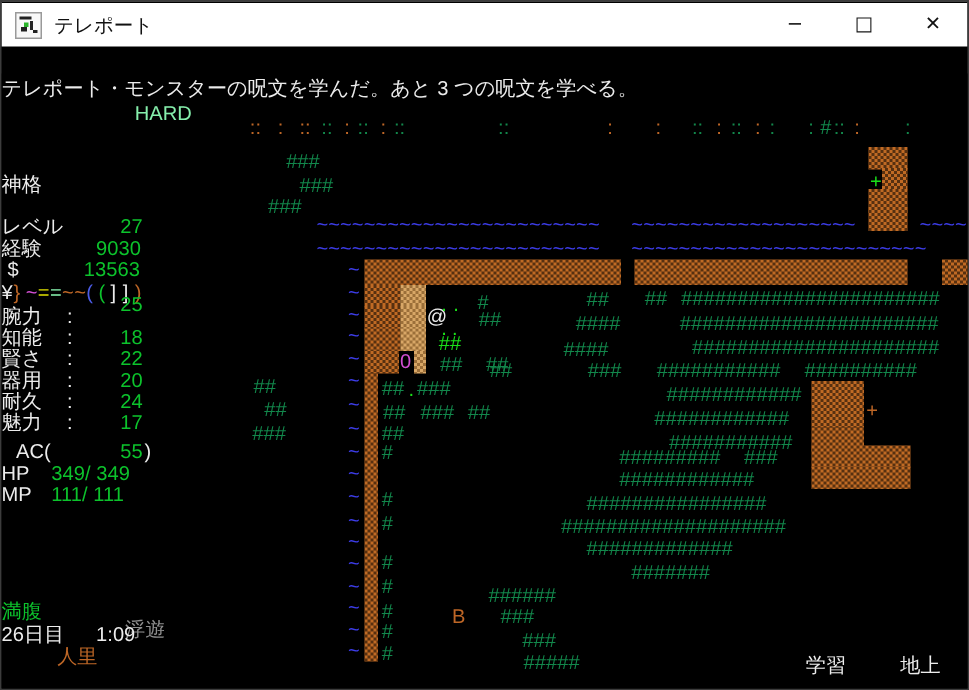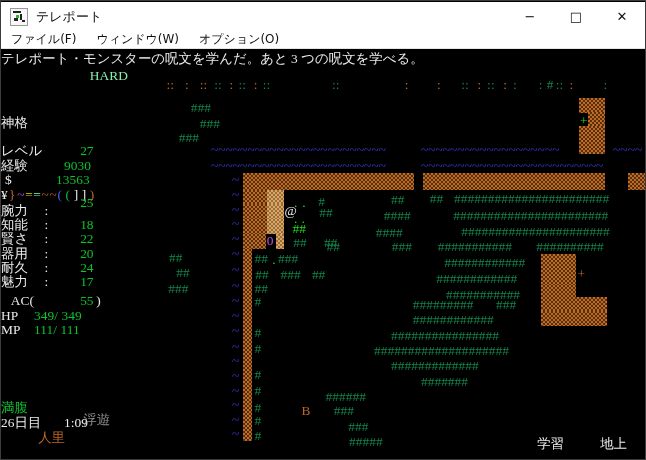--- a/index.html
+++ b/index.html
@@ -23,21 +23,21 @@
   .controls{margin-left:auto;display:flex;height:100%;}
   .wbtn{width:46px;height:100%;display:flex;align-items:center;justify-content:center;
         font-size:13px;color:#111;font-family:"DejaVu Sans",sans-serif;}
   .menubar{
     position:absolute;left:0;top:30px;width:100%;height:18px;background:#ffffff;
     display:flex;align-items:center;gap:0;border-bottom:1px solid #e4e4e4;box-sizing:border-box;
   }
   .menu-item{font-size:12px;color:#111;padding:0 10px;height:100%;display:flex;align-items:center;}
   .terminal{
     position:absolute;left:0;top:48px;width:646px;height:412px;background:#000;overflow:hidden;
-    font-family:Liberation Serif, serif;
+    font-family:Liberation Sans, sans-serif;
   }
   .cell{position:absolute;white-space:pre;font-size:13.4px;line-height:14.7px;letter-spacing:0.05px;}
   .blk{font-size:0;line-height:0;
        background-image:conic-gradient(rgba(0,0,0,.55) 25%, transparent 0 50%, rgba(0,0,0,.55) 0 75%, transparent 0);
        background-size:4px 4px;}
   .M{background-color:#c06a24;}
   .T{background-color:#d8a767;
      background-image:conic-gradient(rgba(95,55,12,.5) 25%, transparent 0 50%, rgba(95,55,12,.5) 0 75%, transparent 0);
      background-size:4px 4px;}
   .w{color:#ececec}
@@ -64,25 +64,20 @@
         <i class="p3"></i>
         <i class="p4"></i>
         <i class="pg"></i>
     </div>
     <span class="wtitle">テレポート</span>
     <div class="controls">
       <span class="wbtn">−</span>
       <span class="wbtn">□</span>
       <span class="wbtn">✕</span>
     </div>
-  </div>
-  <div class="menubar">
-    <span class="menu-item">ファイル(F)</span>
-    <span class="menu-item">ウィンドウ(W)</span>
-    <span class="menu-item">オプション(O)</span>
   </div>
   <div class="terminal" id="term">
       <span class="cell w" style="left: 0px; top: 2.9428px;">テレポート・モンスターの呪文を学んだ。あと 3 つの呪文を学べる。</span>
       <span class="cell c" style="left: 88.825px; top: 19.8639px;">HARD</span>
       <span class="cell w" style="left: 0px; top: 66.9487px;">神格</span>
       <span class="cell w" style="left: 0px; top: 94.9053px;">レベル</span>
       <span class="cell g" style="left: 79.135px; top: 94.9053px;">27</span>
       <span class="cell w" style="left: 0px; top: 109.619px;">経験</span>
       <span class="cell g" style="left: 62.985px; top: 109.619px;">9030</span>
       <span class="cell w" style="left: 4.0375px; top: 124.333px;">$</span>

